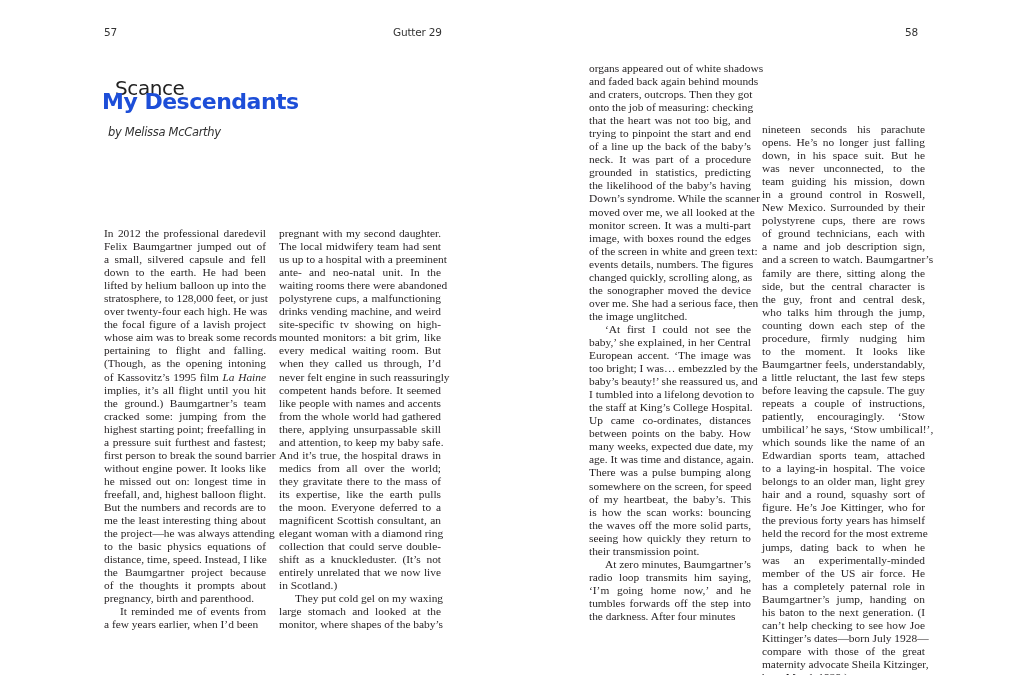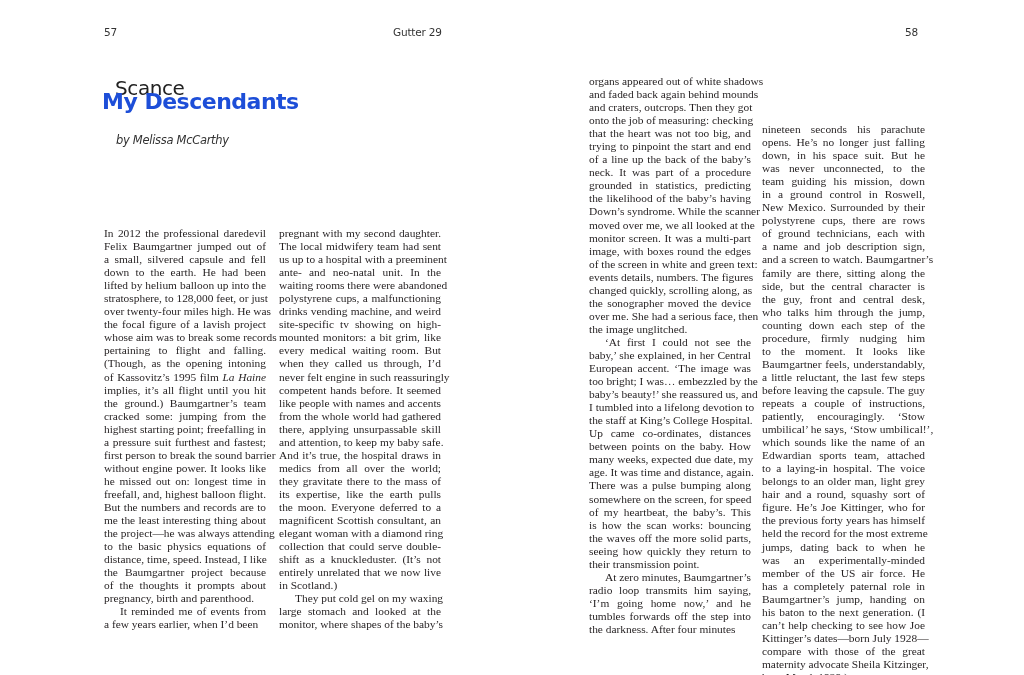--- a/index.html
+++ b/index.html
@@ -18,35 +18,35 @@
     .series {
       position: absolute; left: 103px; top: 64px; font-family: "DejaVu Sans", sans-serif;
       font-size: 20px; font-weight: normal; color: #222; letter-spacing: -0.4px; margin: 12px;
     }
     .title {
       position: absolute; left: 102px; top: 89px; font-family: "DejaVu Sans", sans-serif;
       font-size: 22px; font-weight: bold; color: #1d4ed8; letter-spacing: -0.5px; margin: 0;
     }
     .byline {
       position: absolute; left: 104px; top: 121px; font-family: "DejaVu Sans", sans-serif;
-      font-size: 11.5px; font-style: italic; color: #333; letter-spacing: -0.3px; margin: 12px;
+      font-size: 11.5px; font-style: italic; color: #333; letter-spacing: -0.3px; margin: 4px;
     }
     .col {
       position: absolute; width: 162px;
       font-family: "Liberation Serif", serif; font-size: 11.4px; line-height: 13.05px; color: #231f20;
     }
     .col .ln {
       display: block; text-align: justify; text-align-last: justify; white-space: nowrap;
       height: 13.05px; overflow: visible;
     }
     .col .ln.last { text-align-last: left; }
     .col .ln.indent { padding-left: 16px; }
     .col1 { left: 104px; top: 227px; }
     .col2 { left: 279px; top: 227px; }
-    .col3 { left: 589px; top: 75px; }
+    .col3 { left: 589px; top: 62px; }
     .col4 { left: 762px; top: 75px; width: 163px; margin-top: 48px; }
     em { font-style: italic; }
   </style>
 </head>
 <body>
 
 <div class="spread">
   <div class="folio left">57</div>
   <div class="folio center">Gutter 29</div>
   <div class="folio right">58</div>
@@ -55,21 +55,21 @@
   <h1 class="title">My Descendants</h1>
   <p class="byline">by Melissa McCarthy</p>
 
   <div class="col col1">
       <span class="ln">In 2012 the professional daredevil</span>
       <span class="ln">Felix Baumgartner jumped out of</span>
       <span class="ln">a small, silvered capsule and fell</span>
       <span class="ln">down to the earth. He had been</span>
       <span class="ln">lifted by helium balloon up into the</span>
       <span class="ln">stratosphere, to 128,000 feet, or just</span>
-      <span class="ln">over twenty-four miles high. He was</span>
+      <span class="ln">over twenty-four each high. He was</span>
       <span class="ln">the focal figure of a lavish project</span>
       <span class="ln">whose aim was to break some records</span>
       <span class="ln">pertaining to flight and falling.</span>
       <span class="ln">(Though, as the opening intoning</span>
       <span class="ln"><span>of Kassovitz’s 1995 film </span><em>La Haine</em></span>
       <span class="ln">implies, it’s all flight until you hit</span>
       <span class="ln">the ground.) Baumgartner’s team</span>
       <span class="ln">cracked some: jumping from the</span>
       <span class="ln">highest starting point; freefalling in</span>
       <span class="ln">a pressure suit furthest and fastest;</span>

